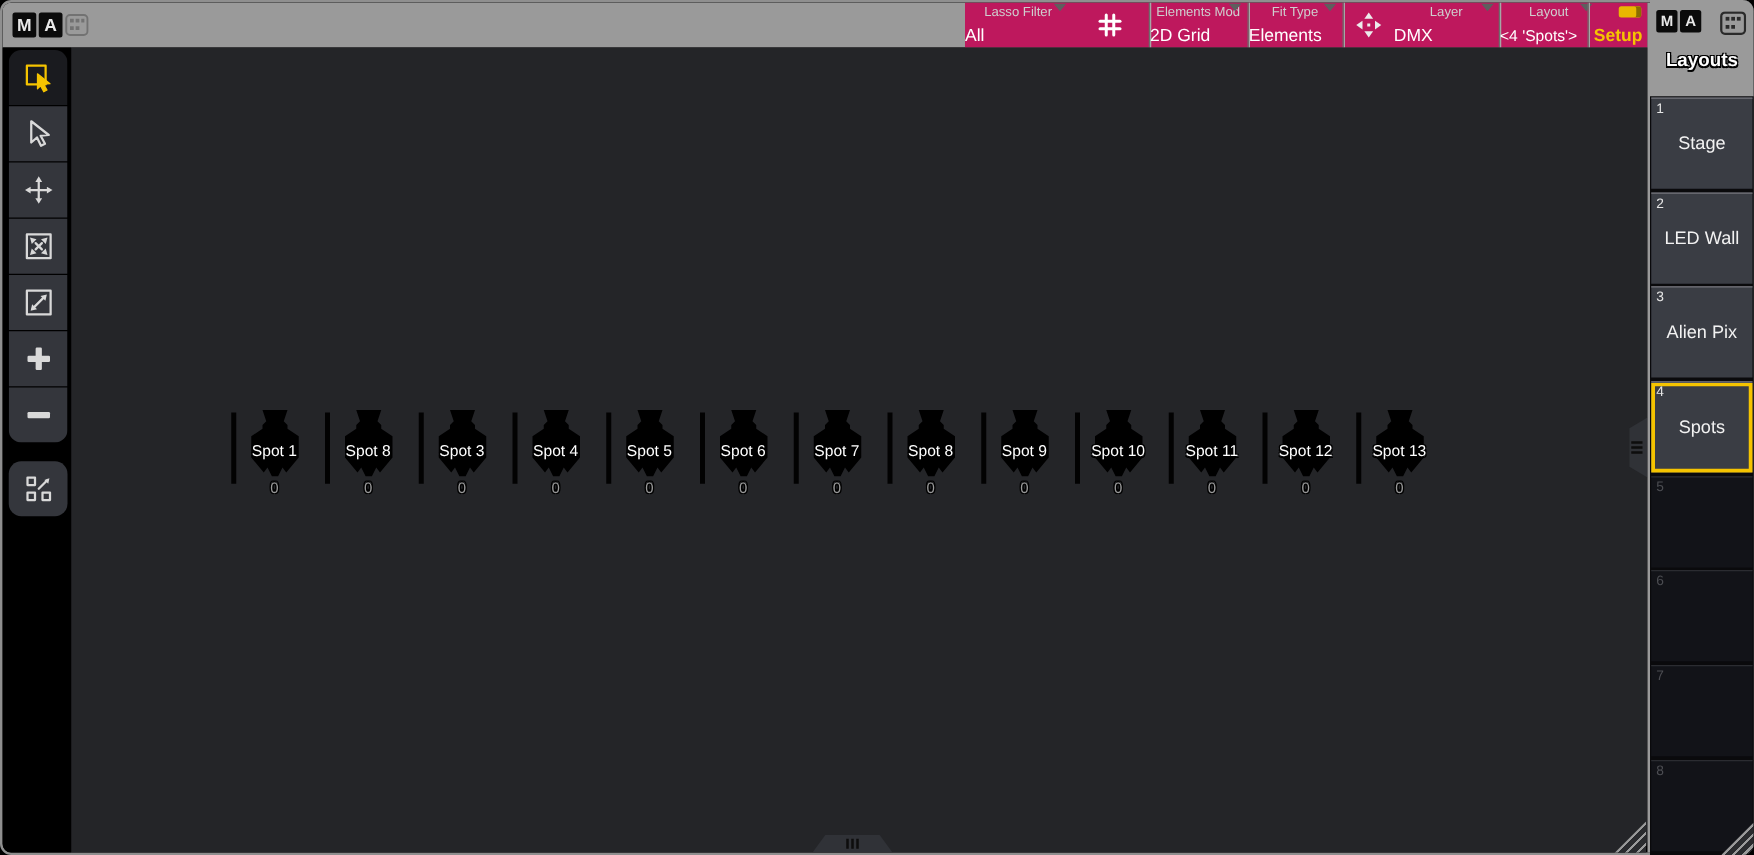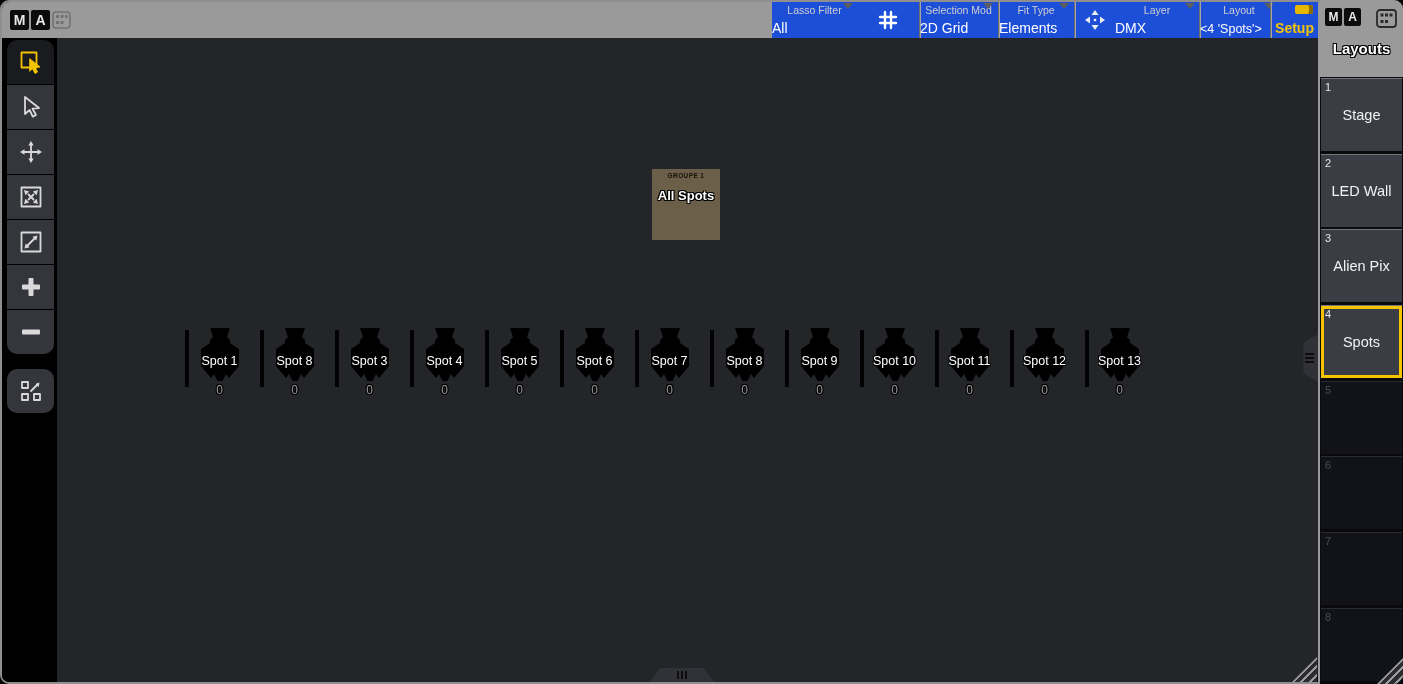--- a/index.html
+++ b/index.html
@@ -9,21 +9,21 @@
     border-radius:9px;overflow:hidden;background:#000;}
 
   
   .titlebar{position:absolute;left:0;top:0;width:1316px;height:36px;background:#9a9a9a;}
   .ma-logo{position:absolute;left:8px;top:8px;display:flex;gap:2px;}
   .ma-box{width:19px;height:20px;background:#0b0b0b;color:#e8e8e8;font-weight:bold;font-size:14px;
     display:flex;align-items:center;justify-content:center;border-radius:2px;}
   .faint-grid{position:absolute;left:50px;top:9px;opacity:.35;}
   .win-title{position:absolute;left:88px;top:0;height:36px;line-height:36px;color:#fff;
     font-size:15px;font-weight:bold;letter-spacing:.3px;}
-  .segments{position:absolute;left:770px;top:0;right:0;height:36px;background:#1d4ed8;text-decoration:underline;}
+  .segments{position:absolute;left:770px;top:0;right:0;height:36px;background:#be185d;text-decoration:underline;}
   .seg{position:absolute;top:0;height:36px;box-sizing:border-box;}
   .seg .lbl{position:absolute;top:2px;left:0;right:0;text-align:center;font-size:10.5px;color:#cfcfcf;white-space:nowrap;overflow:hidden;}
   .seg .val{position:absolute;bottom:2px;left:0;right:0;font-size:14px;color:#fff;white-space:nowrap;}
   .caret{position:absolute;top:1px;right:4px;width:0;height:0;border-left:5px solid transparent;
     border-right:5px solid transparent;border-top:6px solid #5e5e5e;}
   .vsep{position:absolute;top:0;width:1px;height:36px;background:#6d6d6d;box-shadow:1px 0 0 #a6a6a6;}
   .seg-icon{display:flex;align-items:center;justify-content:center;}
   .setup-seg{color:#f5c400;font-size:14px;text-align:center;line-height:52px;font-weight:bold;}
   .led{position:absolute;top:3px;right:5px;width:18px;height:9px;background:#e8b800;border-radius:2px;
     box-shadow:inset -4px 0 0 #8a6d00;}
@@ -112,21 +112,21 @@
           <g stroke="#fff" stroke-width="2.4" stroke-linecap="round">
             <line x1="9" y1="4" x2="9" y2="20"></line>
               <line x1="15" y1="4" x2="15" y2="20"></line>
             <line x1="4" y1="9" x2="20" y2="9"></line>
               <line x1="4" y1="15" x2="20" y2="15"></line>
           </g>
         </svg>
       </div>
       <span class="vsep" style="left:147px"></span>
       <div class="seg" style="left:148px;width:77px">
-        <span class="lbl">Selection Mod</span>
+        <span class="lbl">Elements Mod</span>
         <span class="val">2D Grid</span>
         <span class="caret"></span>
       </div>
       <span class="vsep" style="left:226px"></span>
       <div class="seg" style="left:227px;width:74px">
         <span class="lbl">Fit Type</span>
         <span class="val">Elements</span>
         <span class="caret"></span>
       </div>
       <span class="vsep" style="left:302px"></span>
@@ -227,24 +227,20 @@
         <rect x="4" y="4" width="6" height="6"></rect>
           <rect x="4" y="16" width="6" height="6"></rect>
           <rect x="16" y="16" width="6" height="6"></rect>
         <line x1="13" y1="13" x2="20" y2="6"></line>
         <polygon points="21.5,4.5 20.6,9 17.5,6" fill="#d9d9d9" stroke="none"></polygon>
       </svg>
     </div>
   </div>
 
   <div class="canvas">
-    <div class="group-box" style="background: rgb(107, 95, 74);">
-      <div class="group-head">GROUPE 1</div>
-      <div class="group-label outlined">All Spots</div>
-    </div>
 
     <div class="fixtures">
 
     <div class="fixture">
           <span class="dim-bar"></span>
           <svg class="fx-svg" width="44" height="60" viewBox="0 0 44 60">
             <path fill="#000" d="M12 0 L32 0 L29 9 L32 12 L32 15 L41 21 L41 38 L31 50 L28 46 L24.5 53 L19.5 53 L16 46 L13 50 L3 38 L3 21 L12 15 L12 12 L15 9 Z"></path>
           </svg>
           <span class="fx-label outlined">Spot 1</span>
           <span class="fx-value outlined">0</span>

